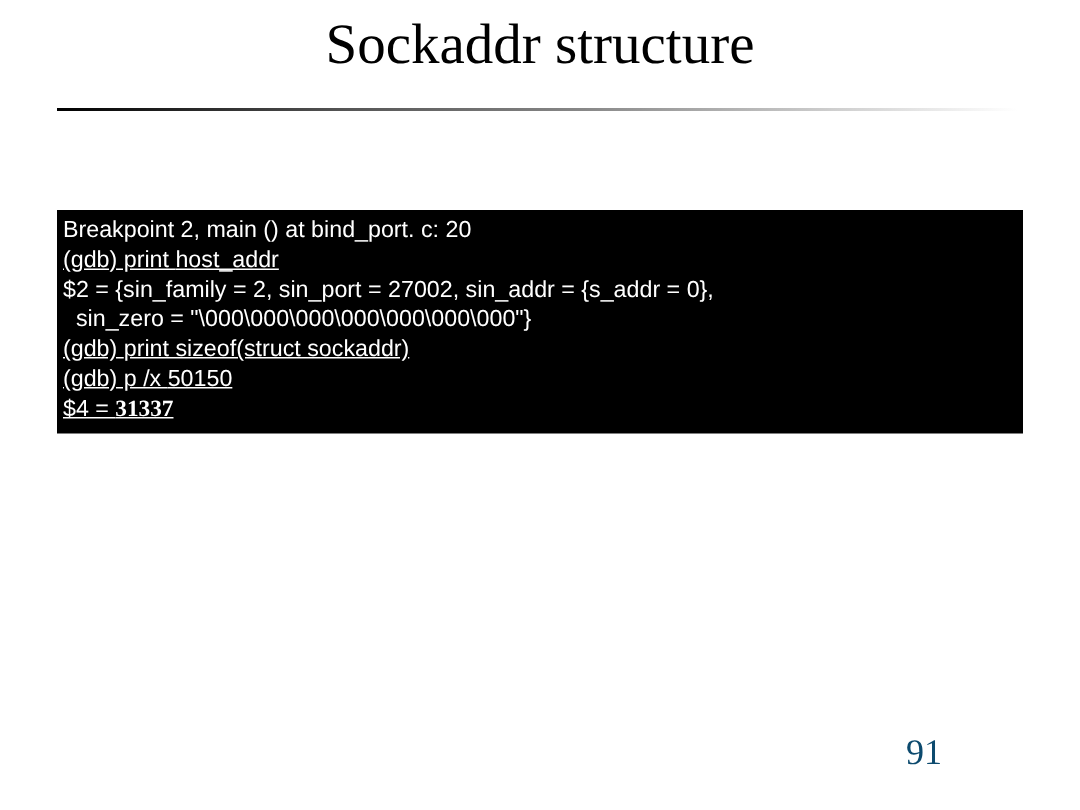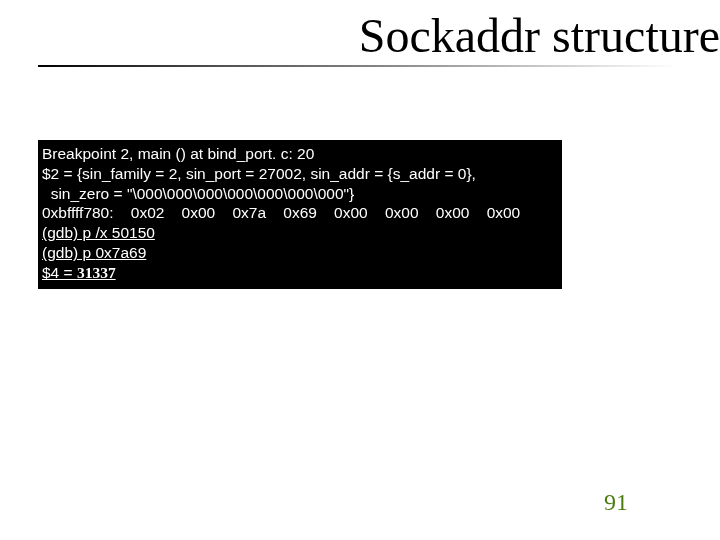--- a/index.html
+++ b/index.html
@@ -5,66 +5,66 @@
   * { margin: 0; padding: 0; box-sizing: border-box; }
   body {
     width: 720px;
     height: 540px;
     background: #ffffff;
     font-family: "Times New Roman", Times, serif;
     position: relative;
     overflow: hidden;
   }
   .title {
-    font-size: 48px;
-    text-align: right;
+    font-size: 38px;
+    text-align: center;
     padding-top: 8px;
-    padding-bottom: 2px;
+    padding-bottom: 20px;
     font-weight: normal;
     color: #000;
   }
   .hr-gradient {
     height: 2px;
     width: 640px;
     margin: 0 auto 0 38px;
     background: linear-gradient(to right, #000 0%, #555 30%, #888 55%, #ccc 80%, #fff 100%);
   }
   .terminal {
     position: absolute;
     left: 38px;
     top: 140px;
-    width: 524px;
+    width: 644px;
     background: #000;
     color: #fff;
     font-family: Arial, Helvetica, sans-serif;
     font-size: 15.5px;
     line-height: 1.28;
     padding: 4px 4px 6px 4px;
   }
   .terminal .u { text-decoration: underline; }
   .terminal .b { font-weight: bold; font-family: Liberation Serif, serif; }
   .terminal .row { white-space: pre-wrap; }
   .page-num {
     position: absolute;
     bottom: 24px;
     right: 92px;
     font-size: 24px;
-    color: #4d7c0f;
+    color: #0c4a6e;
   }
   .sp { display: inline-block; }
 </style>
 </head>
 <body>
 
 <div class="title">Sockaddr structure</div>
 <div class="hr-gradient"></div>
 
 <div class="terminal">
   <div class="row">Breakpoint 2, main () at bind_port. c: 20</div>
+  <div class="row"><span class="u">(gdb) print </span><span class="u">host_addr</span></div>
   <div class="row">$2 = {sin_family = 2, sin_port = 27002, sin_addr = {s_addr = 0},</div>
   <div class="row">  sin_zero = "\000\000\000\000\000\000\000"}</div>
-  <div class="row">0xbffff780:    0x02    0x00    0x7a    0x69    0x00    0x00    0x00    0x00</div>
+  <div class="row"><span class="u">(gdb) </span><span class="u">print sizeof(struct sockaddr)</span></div>
   <div class="row"><span class="u">(gdb) p /x </span><span class="u">50150</span></div>
-  <div class="row"><span class="u">(gdb) p </span><span class="u">0x7a69</span></div>
   <div class="row"><span class="u">$4 = </span><span class="b u">31337</span></div>
 </div>
 
 <div class="page-num">91</div>
 
 </body></html>

